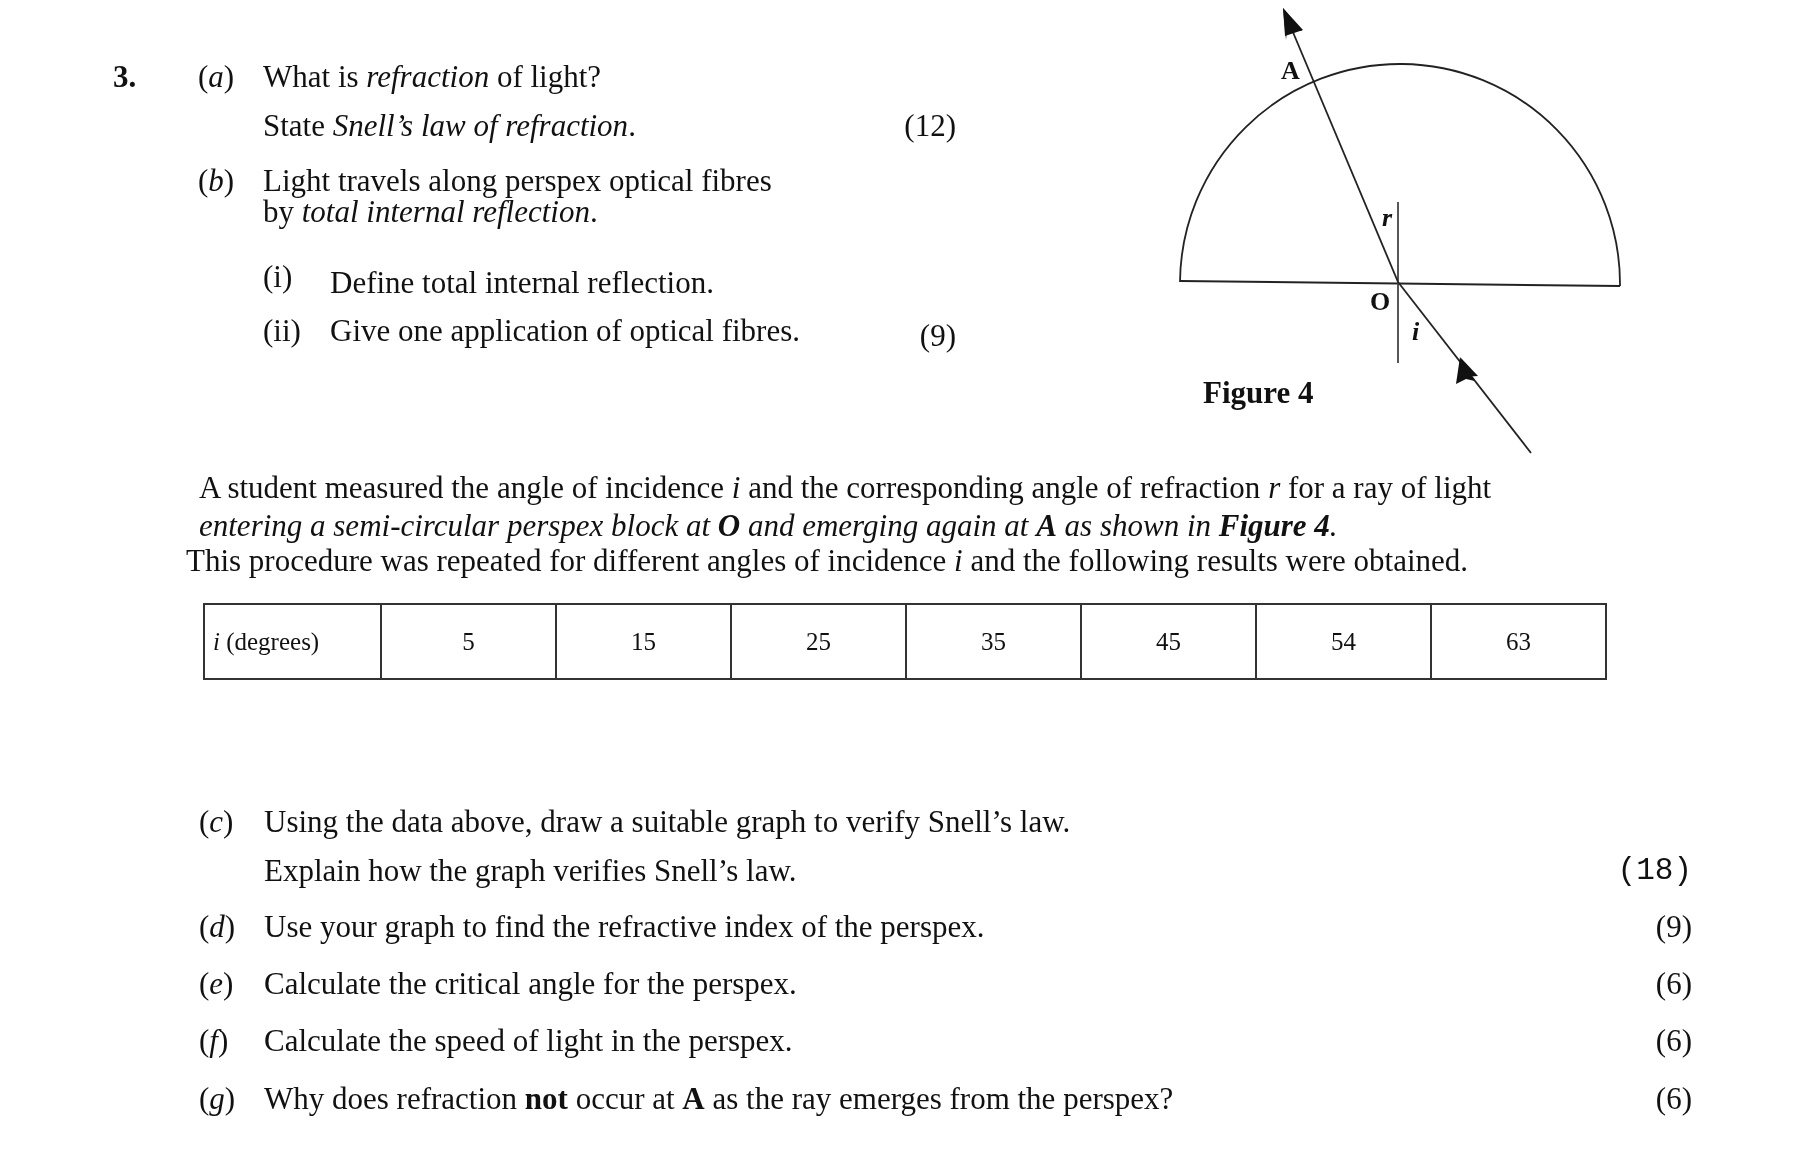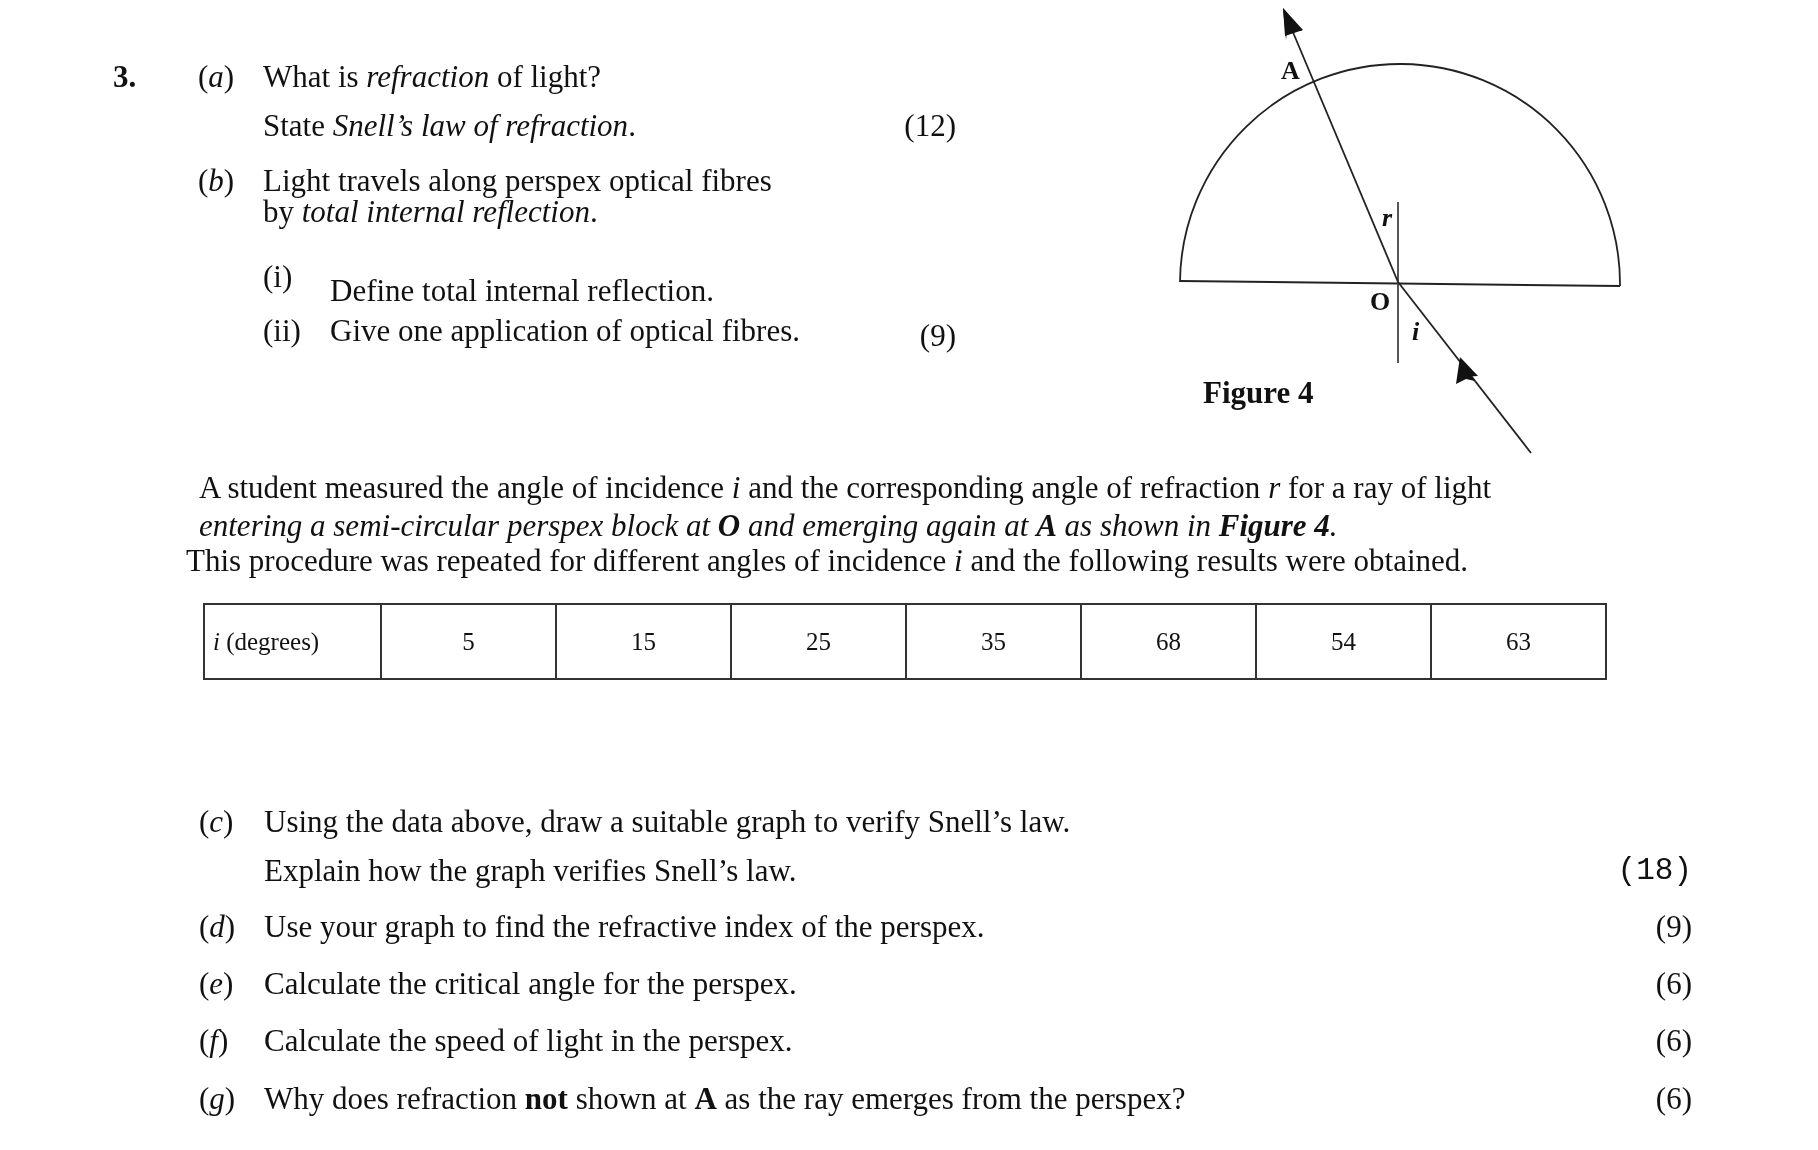--- a/index.html
+++ b/index.html
@@ -65,21 +65,21 @@
 <div class="abs right" style="left:856px; width:100px; top:110px;">(12)</div>
 
 <div class="abs" style="left:198px; top:165px;">
   <span>(</span><span class="it">b</span><span>)</span>
 </div>
 <div class="abs" style="left:263px; top:165px;">Light travels along perspex optical fibres</div>
 <div class="abs" style="left:263px; top:196px;">
   <span>by </span><span class="it">total internal reflection</span><span>.</span>
 </div>
 <div class="abs" style="left:263px; top:261px;">(i)</div>
-<div class="abs" style="left:330px; top:275px;">Define total internal reflection.</div>
+<div class="abs" style="left:330px; top:267px;">Define total internal reflection.</div>
 <div class="abs" style="left:263px; top:315px;">(ii)</div>
 <div class="abs" style="left:330px; top:315px;">Give one application of optical fibres.</div>
 <div class="abs right" style="left:856px; width:100px; top:320px;">(9)</div>
 
 <svg class="fig" width="1818" height="480" viewBox="0 0 1818 480">
 
   <path d="M 1180 282 A 220 220 0 0 1 1620 286" fill="none" stroke="#222" stroke-width="1.8"></path>
 
   <line x1="1180" y1="281" x2="1620" y2="286" stroke="#222" stroke-width="2"></line>
 
@@ -113,21 +113,21 @@
 </div>
 
 <table class="data-table">
   <tbody>
       <tr>
     <td class="hdr"><span class="it">i</span><span> (degrees)</span></td>
     <td>5</td>
     <td>15</td>
     <td>25</td>
     <td>35</td>
-    <td>68</td>
+    <td>45</td>
     <td>54</td>
     <td>63</td>
   </tr>
 </tbody>
   </table>
 
 <div class="abs" style="left:199px; top:806px;">(<span class="it">c</span>)</div>
 <div class="abs" style="left:264px; top:806px;">Using the data above, draw a suitable graph to verify Snell’s law.</div>
 <div class="abs" style="left:264px; top:855px;">Explain how the graph verifies Snell’s law.</div>
 <div class="abs right" style="left:1592px; width:100px; top:855px;font-family:Liberation Mono, monospace;">(18)</div>
@@ -139,15 +139,15 @@
 <div class="abs" style="left:199px; top:968px;">(<span class="it">e</span>)</div>
 <div class="abs" style="left:264px; top:968px;">Calculate the critical angle for the perspex.</div>
 <div class="abs right" style="left:1592px; width:100px; top:968px;">(6)</div>
 
 <div class="abs" style="left:199px; top:1025px;">(<span class="it">f</span>)</div>
 <div class="abs" style="left:264px; top:1025px;">Calculate the speed of light in the perspex.</div>
 <div class="abs right" style="left:1592px; width:100px; top:1025px;">(6)</div>
 
 <div class="abs" style="left:199px; top:1083px;">(<span class="it">g</span>)</div>
 <div class="abs" style="left:264px; top:1083px;">
-  <span>Why does refraction </span><span class="b">not</span><span> shown at </span><span class="b">A</span><span> as the ray emerges from the perspex?</span>
+  <span>Why does refraction </span><span class="b">not</span><span> occur at </span><span class="b">A</span><span> as the ray emerges from the perspex?</span>
 </div>
 <div class="abs right" style="left:1592px; width:100px; top:1083px;">(6)</div>
 
 </body></html>

